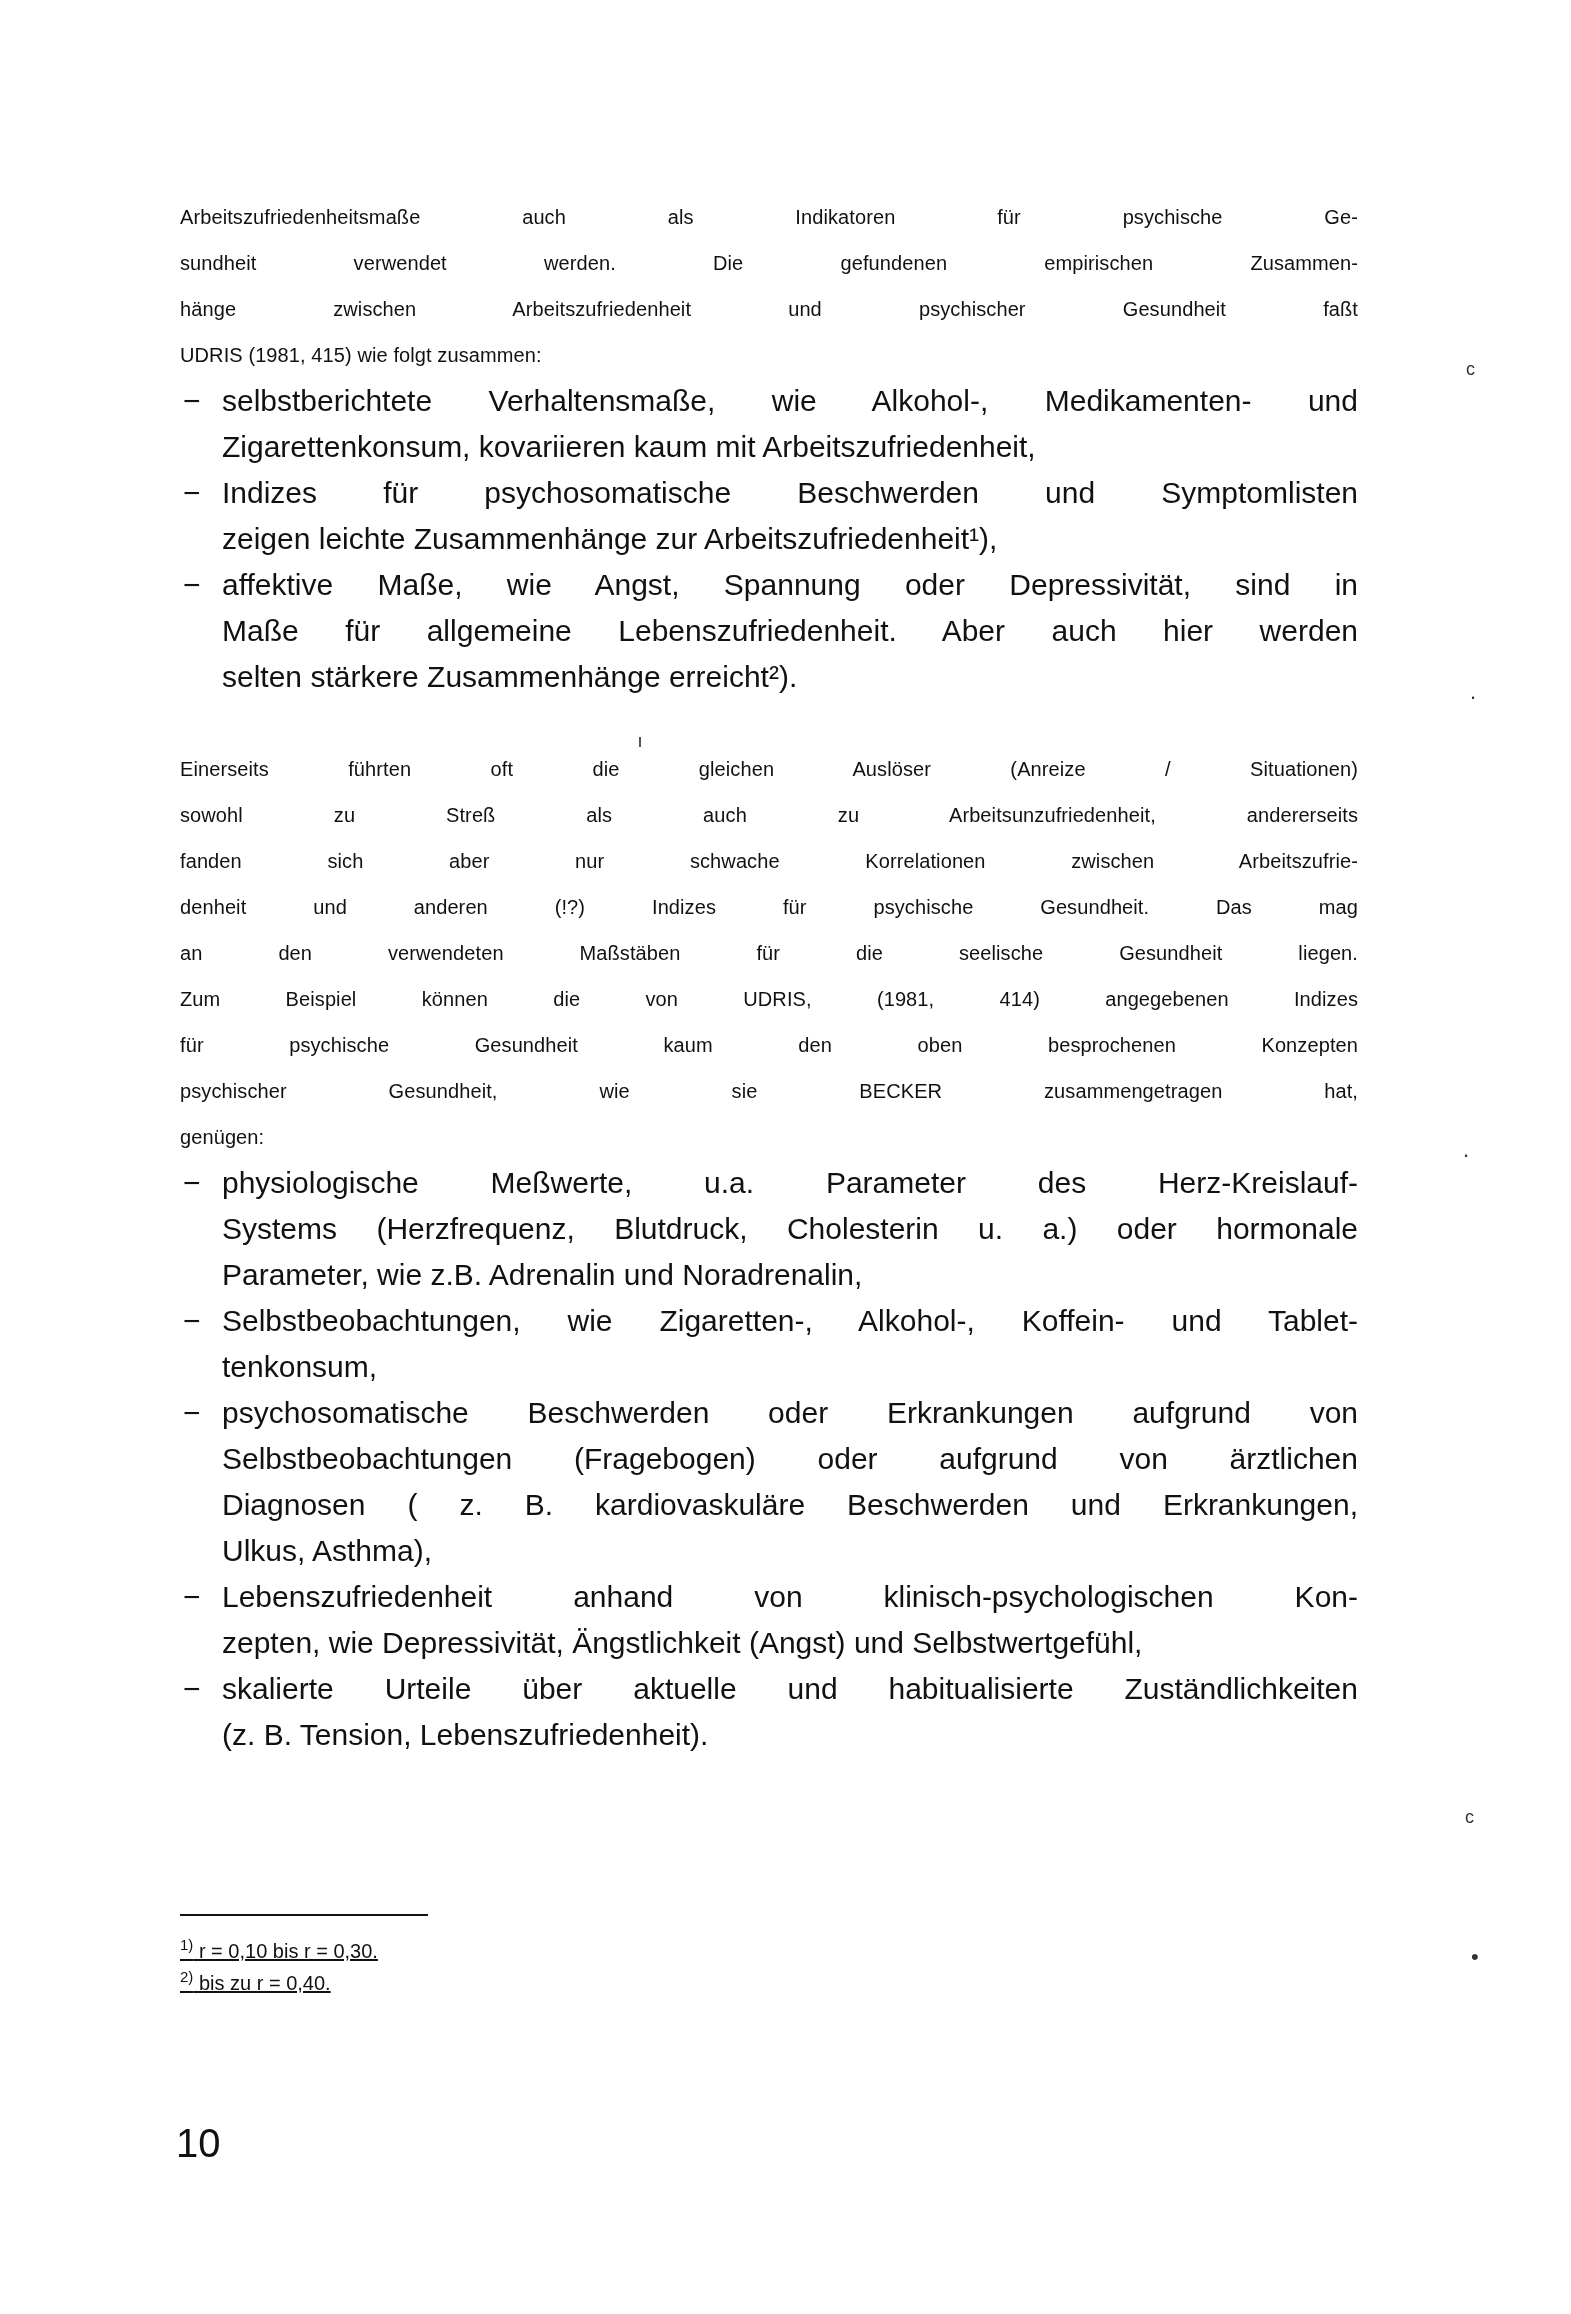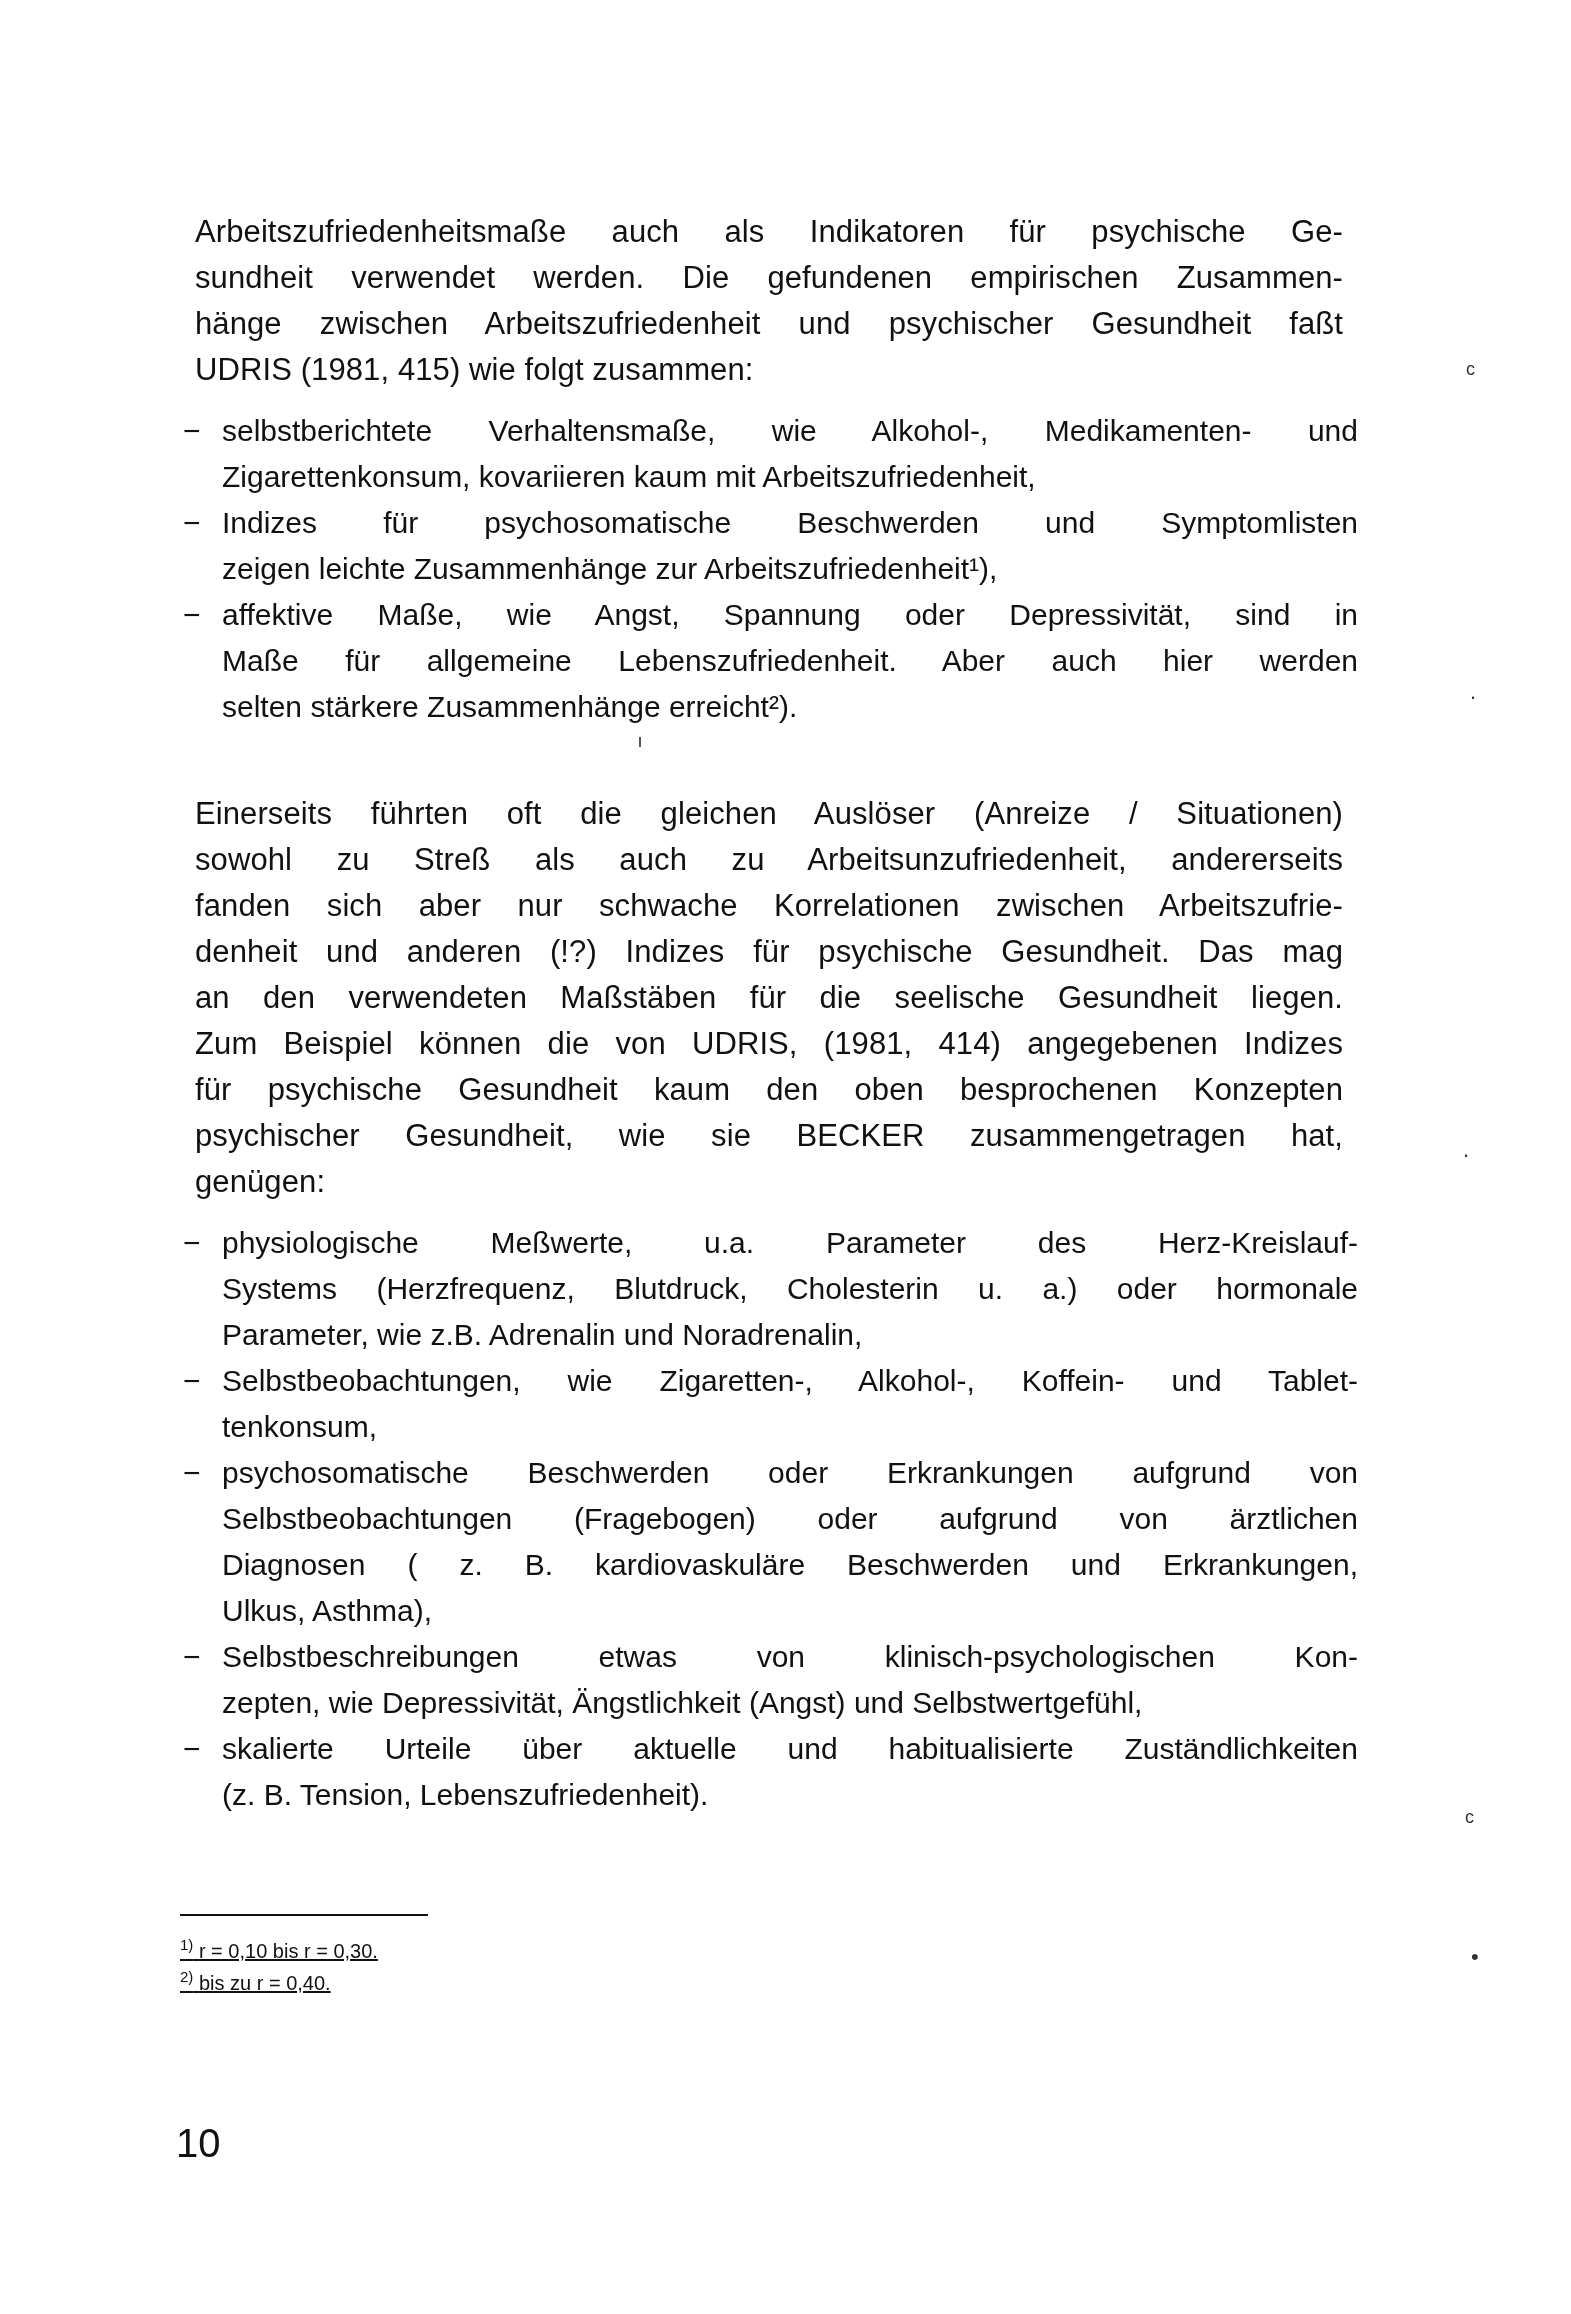--- a/index.html
+++ b/index.html
@@ -22,24 +22,24 @@
     width: 1571px;
     height: 2315px;
   }
   .content {
     position: absolute;
     left: 180px;
     top: 194px;
     width: 1178px;
   }
   .para {
-    font-size: 31px;
+    font-size: 20px;
     line-height: 46px;
     text-align: justify;
-    margin: 15px;
+    margin: 0;
     letter-spacing: 0.1px;
   }
   .line {
     display: block;
     white-space: nowrap;
   }
   .justify {
     text-align: justify;
     text-align-last: justify;
   }
@@ -175,21 +175,21 @@
       </li>
       <li>
         <span class="dash">−</span>
         <span class="line justify">psychosomatische Beschwerden oder Erkrankungen aufgrund von</span>
         <span class="line justify">Selbstbeobachtungen (Fragebogen) oder aufgrund von ärztlichen</span>
         <span class="line justify">Diagnosen ( z. B. kardiovaskuläre Beschwerden und Erkrankungen,</span>
         <span class="line">Ulkus, Asthma),</span>
       </li>
       <li>
         <span class="dash">−</span>
-        <span class="line justify">Selbstbeschreibungen etwas von klinisch-psychologischen Kon-</span>
+        <span class="line justify">Lebenszufriedenheit anhand von klinisch-psychologischen Kon-</span>
         <span class="line">zepten, wie Depressivität, Ängstlichkeit (Angst) und Selbstwertgefühl,</span>
       </li>
       <li>
         <span class="dash">−</span>
         <span class="line justify">skalierte Urteile über aktuelle und habitualisierte Zuständlichkeiten</span>
         <span class="line">(z. B. Tension, Lebenszufriedenheit).</span>
       </li>
     </ul>
 
   </div>

